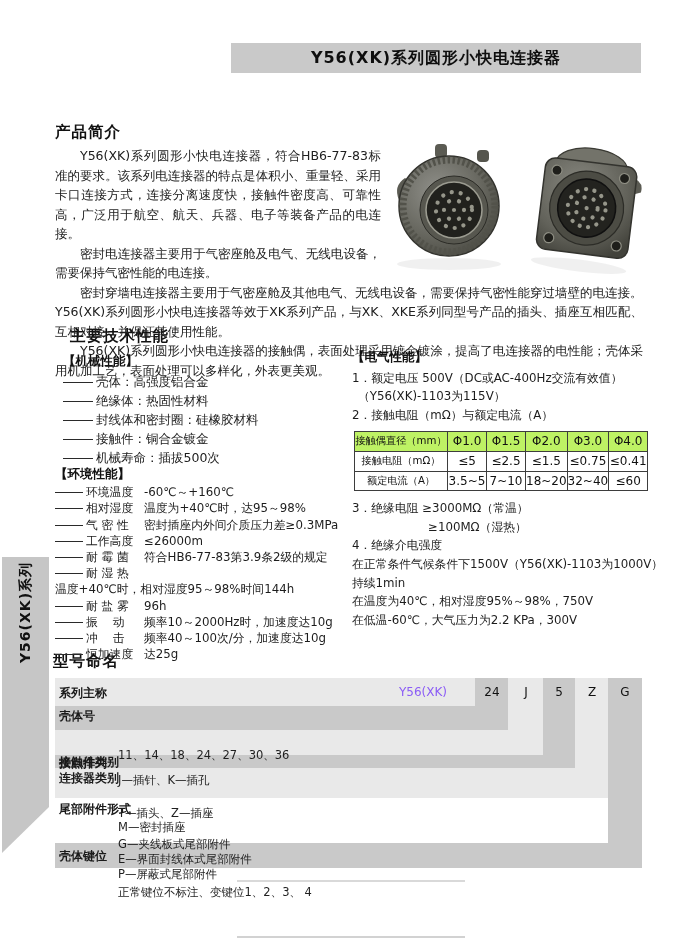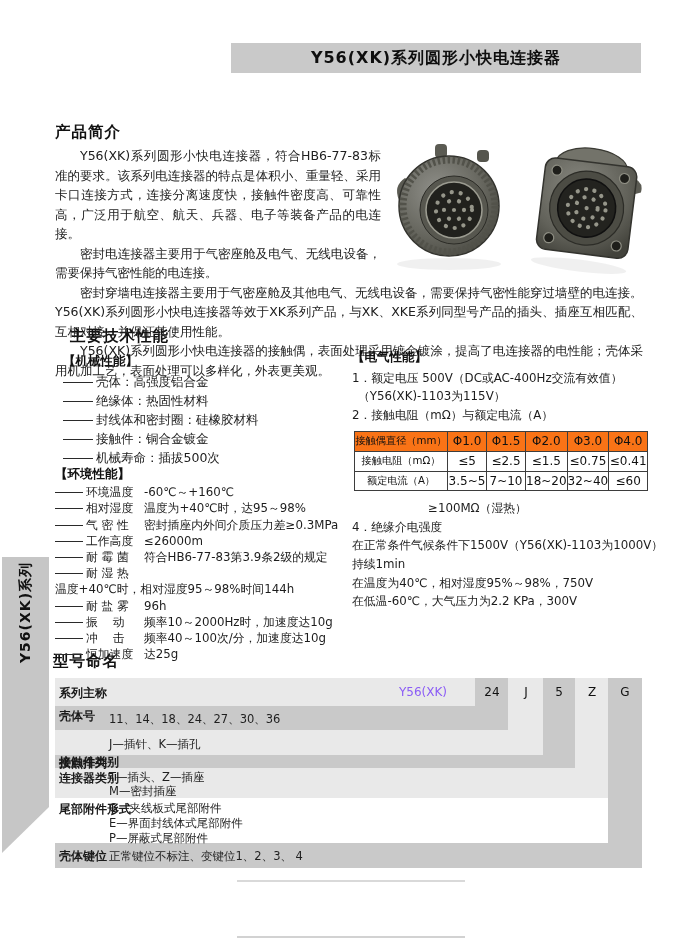--- a/index.html
+++ b/index.html
@@ -51,29 +51,29 @@
   .elec{position:absolute;left:352px;top:348px;width:300px;font-size:11.8px;line-height:18.6px;}
   .elec .bracket-header{margin-bottom:2px;}
   .elec .ln{white-space:nowrap;}
   .elec .ln.indent1{padding-left:6px;}
   .elec .ln.indent2{padding-left:76px;}
   table.contact{border-collapse:collapse;margin:7px 0 8px 2px;table-layout:fixed;}
   table.contact th,table.contact td{
     border:1px solid #3d3d3d;text-align:center;padding:0;height:18px;
     font-size:12px;font-weight:normal;color:#111;white-space:nowrap;overflow:hidden;
   }
-  table.contact th{background:#f97316;}
+  table.contact th{background:#bef264;}
   table.contact .c0{width:92px;font-size:10.2px;}
   table.contact .cn{width:38px;}
   
   .naming{position:absolute;left:55px;top:678px;width:587px;height:190px;}
   .naming .band,.naming .strip{position:absolute;}
   .lt{background:#e9e9e9;} .dk{background:#c9c9c9;}
   .naming .row-label{position:absolute;left:4px;font-size:12px;font-weight:bold;color:#1a1a1a;white-space:nowrap;}
-  .naming .row-content{position:absolute;left:54px;font-size:11.5px;color:#1f1f1f;white-space:nowrap;}
+  .naming .row-content{position:absolute;left:63px;font-size:11.5px;color:#1f1f1f;white-space:nowrap;margin-top:36px;}
   .naming .code{position:absolute;top:7px;width:34px;text-align:center;font-size:12px;color:#111;}
   .naming .series-code{position:absolute;left:344px;top:7px;font-size:12px;color:#8b5cf6;}
   
   .foot-rule{position:absolute;height:2px;background:#d9d9d9;}
   #foot-rule-1{left:237px;top:880px;width:228px;}
   #foot-rule-2{left:237px;top:936px;width:228px;background:#d2d2d2;}
 </style>
 </head>
 <body>
 
@@ -192,20 +192,21 @@
       <tr>
         <td class="c0">额定电流（A）</td>
         <td class="cn">3.5~5</td>
         <td class="cn">7~10</td>
         <td class="cn">18~20</td>
         <td class="cn">32~40</td>
         <td class="cn">≤60</td>
       </tr>
     </tbody>
       </table>
+    <div class="ln">3．绝缘电阻 ≥3000MΩ（常温）</div>
     <div class="ln indent2">≥100MΩ（湿热）</div>
     <div class="ln">4．绝缘介电强度</div>
     <div class="ln">在正常条件气候条件下1500V（Y56(XK)-1103为1000V）</div>
     <div class="ln">持续1min</div>
     <div class="ln">在温度为40℃，相对湿度95%～98%，750V</div>
     <div class="ln">在低温-60℃，大气压力为2.2 KPa，300V</div>
   </div>
 
   <div class="naming">
 

